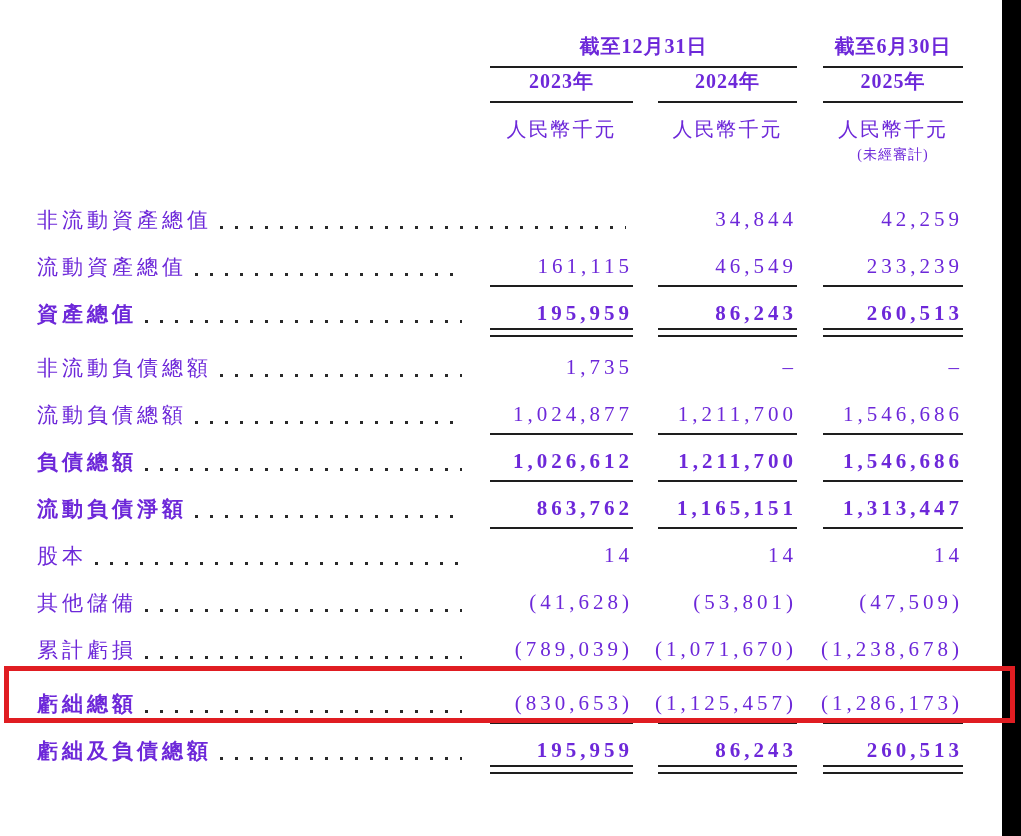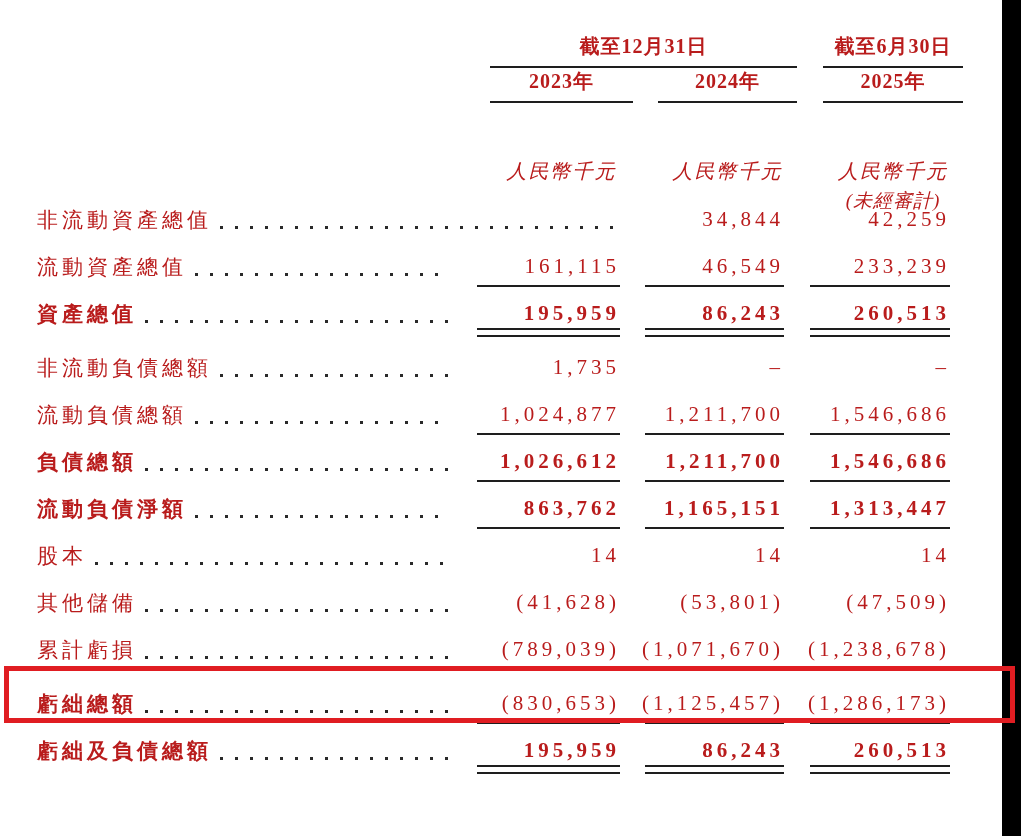--- a/index.html
+++ b/index.html
@@ -3,21 +3,21 @@
 <meta charset="utf-8">
 <style>
   html, body { margin: 0; padding: 0; background: #ffffff; }
   #sheet {
     position: relative;
     width: 1021px;
     height: 836px;
     background: #ffffff;
     overflow: hidden;
     font-family: "Liberation Serif", "DejaVu Serif", serif;
-    color: #b91c1c;
+    color: #6d28d9;
   }
 
   
   .edge-bar {
     position: absolute;
     top: 0; right: 0;
     width: 19px; height: 836px;
     background: #000000;
     z-index: 1;
   }
@@ -45,25 +45,25 @@
   .hdr { position: absolute; top: 33px; left: 0; right: 0; z-index: 2; }
   .hcell { text-align: center; box-sizing: border-box; }
   .grow .hcell {
     font-weight: bold; font-size: 20px; letter-spacing: 1px;
     padding-bottom: 6px; border-bottom: 2px solid #1e1e1e;
   }
   .yrow .hcell {
     font-weight: bold; font-size: 20px; letter-spacing: 1px;
     padding-bottom: 6px; border-bottom: 2px solid #1e1e1e;
   }
-  .urow .hcell { font-style: italic; font-size: 20px; letter-spacing: 2px; padding-top: 7px; margin-top: 48px; }
-  .nrow .hcell { font-style: italic; font-size: 19px; letter-spacing: 1px; padding-top: 3px; }
-
-  
-  .tbl { position: absolute; top: 196px; left: 0; right: 13px; z-index: 2; }
+  .urow .hcell { font-size: 20px; letter-spacing: 2px; padding-top: 13px; }
+  .nrow .hcell { font-size: 14px; letter-spacing: 1px; padding-top: 3px; }
+
+  
+  .tbl { position: absolute; top: 196px; left: 0; right: 0; z-index: 2; }
   .row { align-items: center; height: 47px; font-size: 21px; }
   .row.gap-top { margin-top: 7px; }
   .lbl { white-space: nowrap; letter-spacing: 4px; }
   .lblbold .lbl { font-weight: bold; }
   .valbold .n { font-weight: bold; }
   .leader {
     flex: 1;
     align-self: stretch;
     margin: 0 28px 0 8px;
     background-image: radial-gradient(circle 1.7px at 1.7px calc(50% + 8px), #2a2a2a 98%, rgba(0,0,0,0) 100%);

